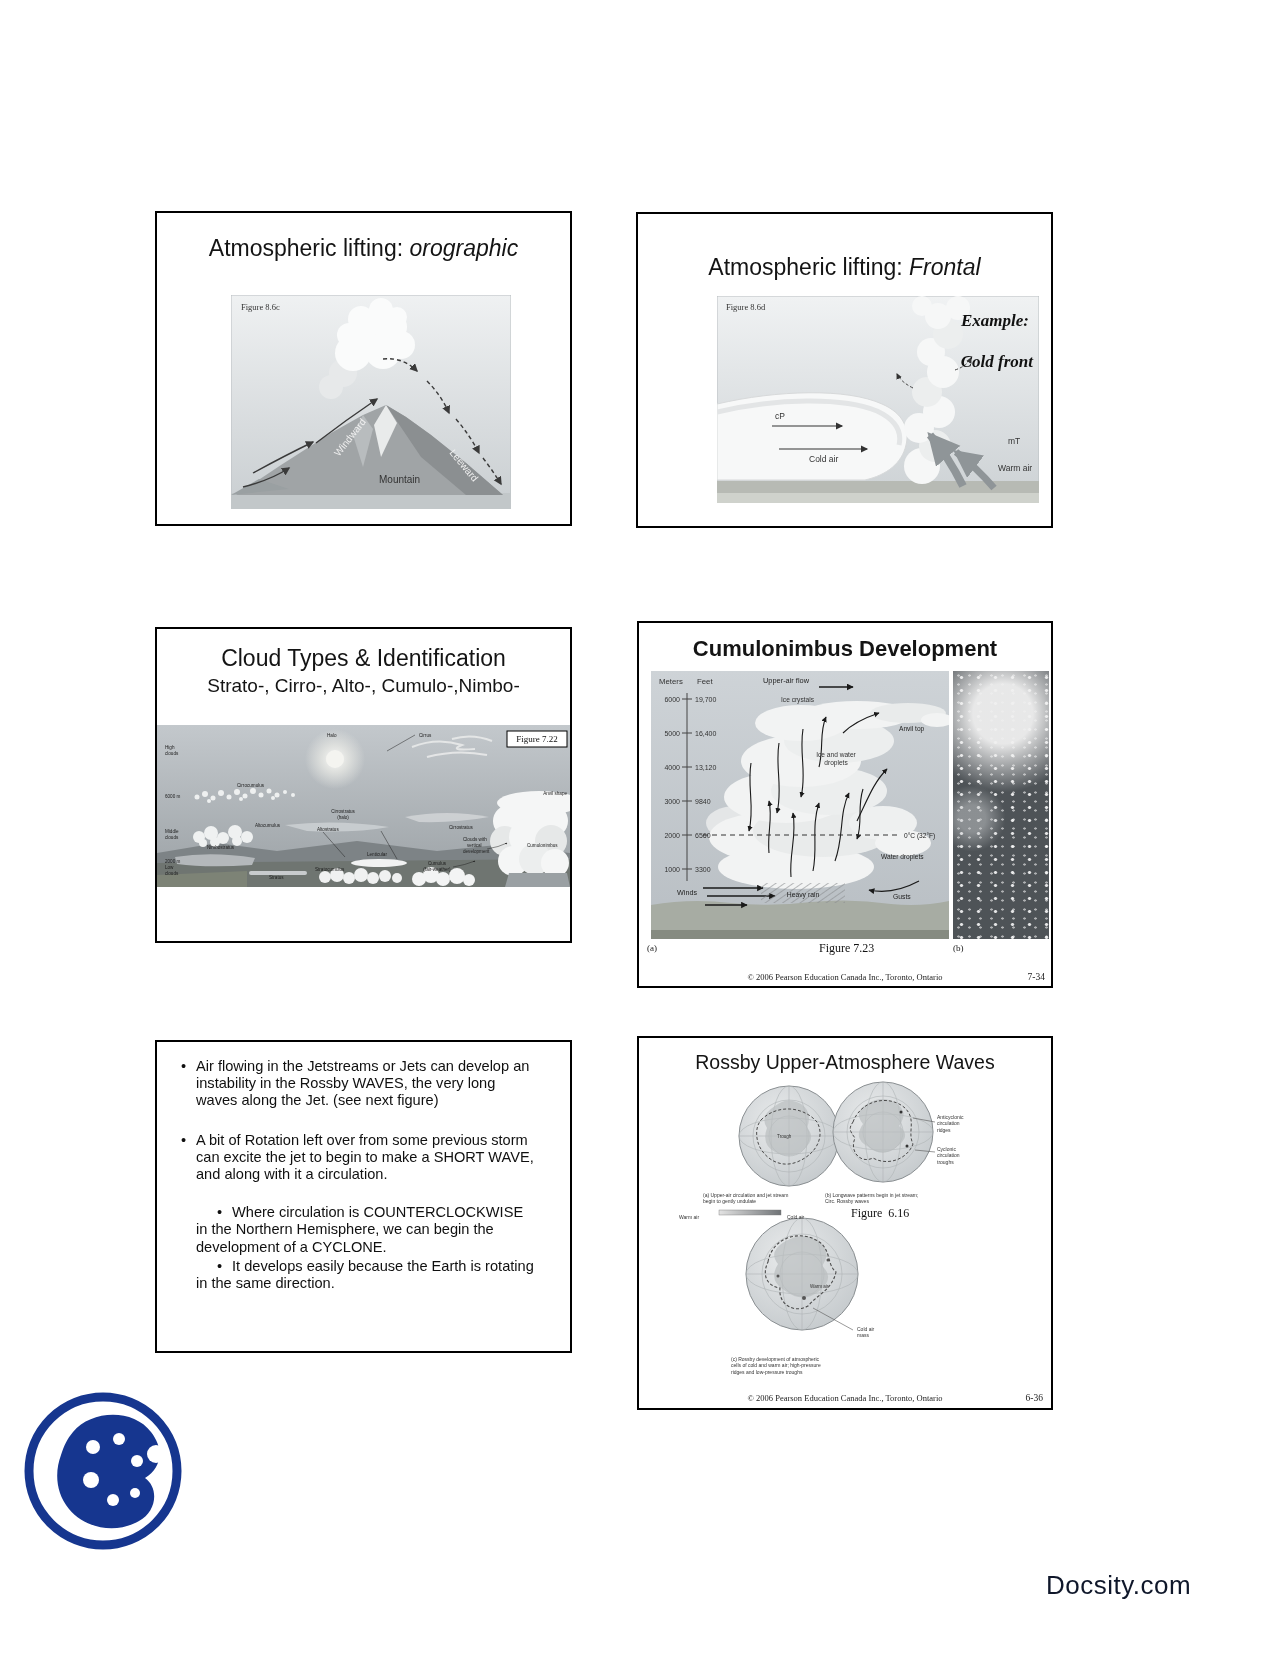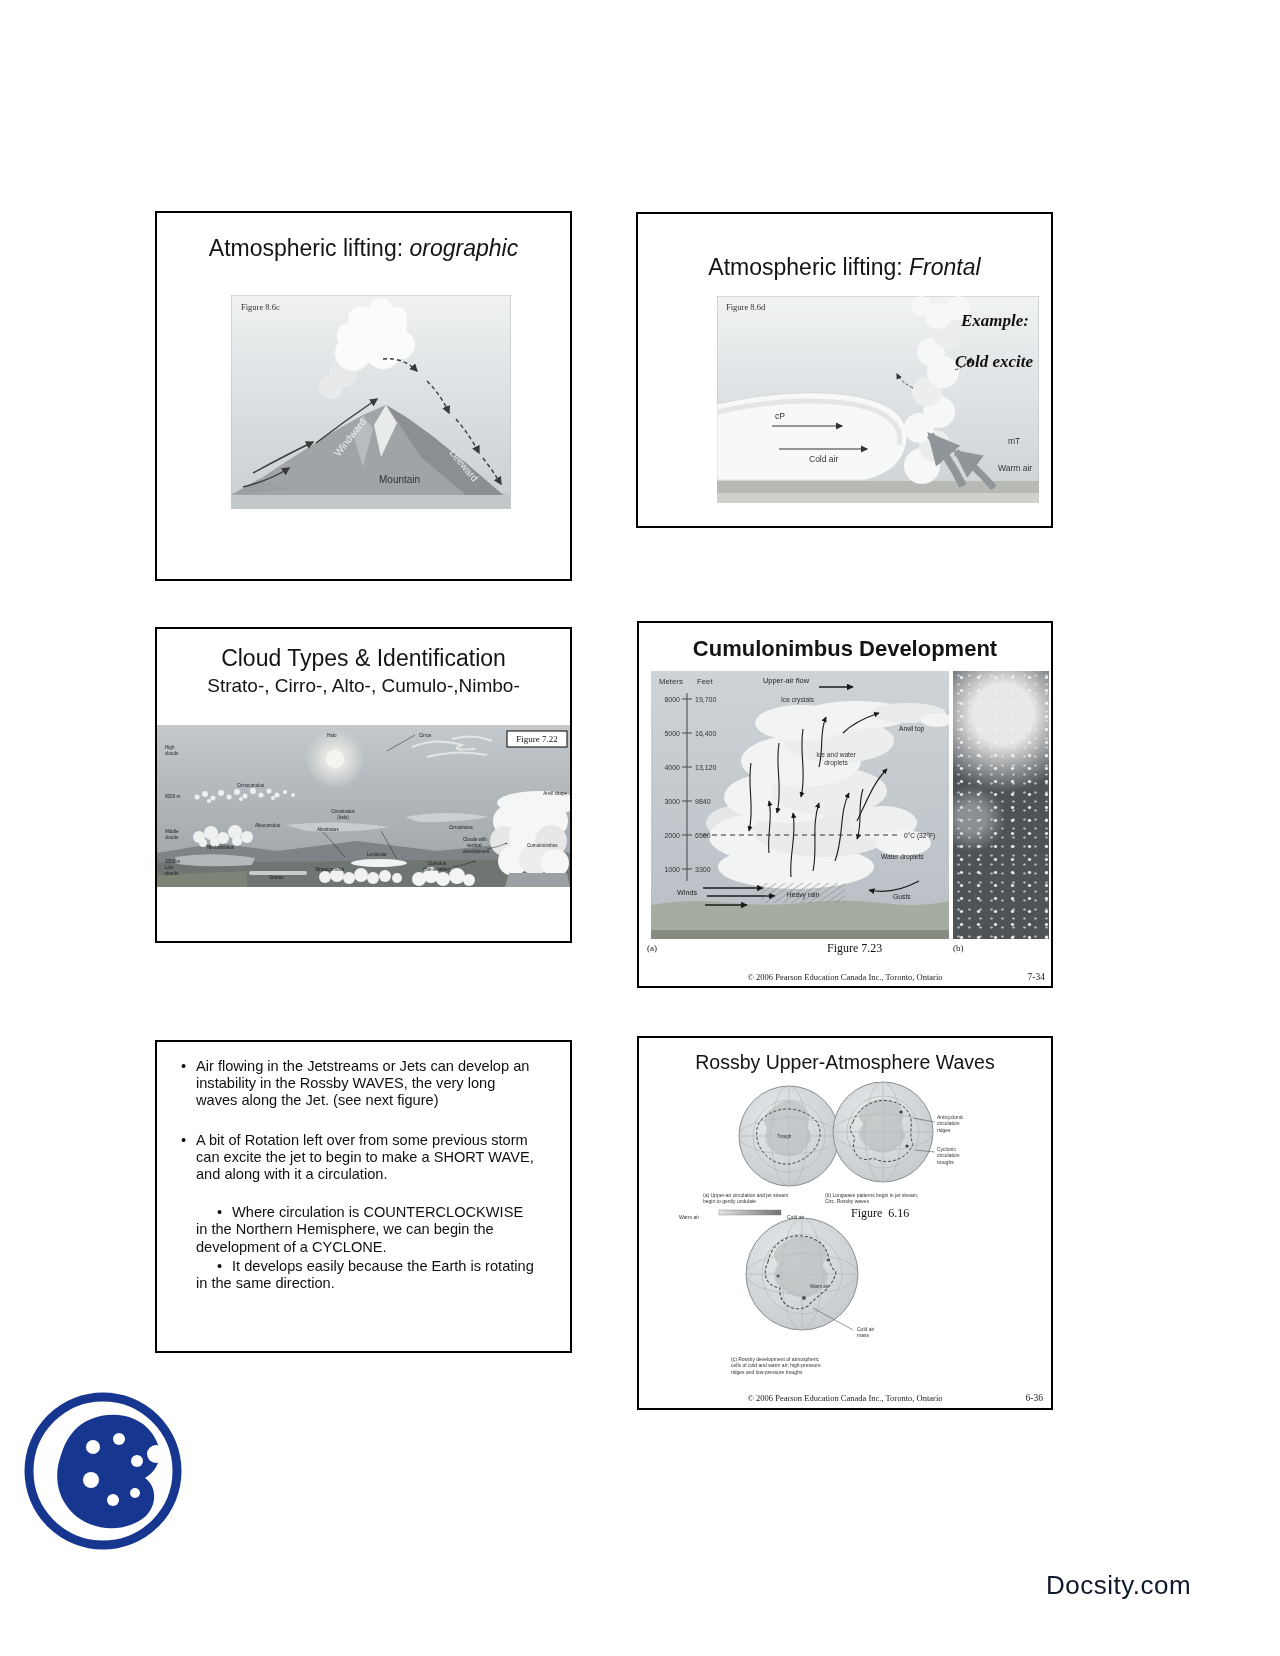--- a/index.html
+++ b/index.html
@@ -7,21 +7,21 @@
   .slide{position:absolute;background:#fff;border:2px solid #000;box-sizing:border-box;}
   .stitle{text-align:center;color:#141414;letter-spacing:0;}
   .stitle em{font-style:italic;}
   .serif{font-family:"Liberation Serif",serif;}
   .pre{white-space:pre-line;}
   .abs{position:absolute;}
   svg text{font-family:"Liberation Sans",sans-serif;}
   svg text.serif{font-family:"Liberation Serif",serif;}
 
   
-  #s1{left:155px;top:211px;width:417px;height:370px;}
+  #s1{left:155px;top:211px;width:417px;height:315px;}
   #s2{left:636px;top:212px;width:417px;height:316px;}
   #s3{left:155px;top:627px;width:417px;height:316px;}
   #s4{left:637px;top:621px;width:416px;height:367px;}
   #s5{left:155px;top:1040px;width:417px;height:313px;}
   #s6{left:637px;top:1036px;width:416px;height:374px;}
 
   #s1 .stitle{margin-top:22px;font-size:23px;}
   #s2 .stitle{margin-top:40px;font-size:23px;}
   #s3 .stitle{margin-top:16px;font-size:23px;}
   #s3 .ssub{text-align:center;font-size:19px;margin-top:3px;color:#141414;}
@@ -157,21 +157,21 @@
     <g stroke="#333" stroke-width="1.2" fill="none">
       <line x1="55" y1="130" x2="125" y2="130" marker-end="url(#ah2)"></line>
       <line x1="62" y1="153" x2="150" y2="153" marker-end="url(#ah2)"></line>
     </g>
     <text x="58" y="123" font-size="8.5" fill="#333">cP</text>
     <text x="92" y="166" font-size="8.5" fill="#333">Cold air</text>
     <text x="291" y="148" font-size="8.5" fill="#333">mT</text>
     <text x="281" y="175" font-size="8.5" fill="#333">Warm air</text>
   </svg>
   <div class="example abs" style="right:22px;top:97px">Example:</div>
-  <div class="example abs" style="right:18px;top:138px">Cold excite</div>
+  <div class="example abs" style="right:18px;top:138px">Cold front</div>
 </div>
 
 <div class="slide" id="s3">
   <div class="stitle">Cloud Types &amp; Identification</div>
   <div class="ssub">Strato-, Cirro-, Alto-, Cumulo-,Nimbo-</div>
   <svg class="abs" style="left:0;top:96px" width="413" height="162" viewBox="0 0 413 162">
     <defs>
       <linearGradient id="sky3" x1="0" y1="0" x2="0" y2="1">
         <stop offset="0" stop-color="#c3c8cc"></stop>
           <stop offset="1" stop-color="#9ba1a5"></stop>
@@ -391,21 +391,21 @@
       <line x1="54" y1="234" x2="96" y2="234" marker-end="url(#ah5)"></line>
     </g>
     <rect x="110" y="212" width="84" height="20" fill="url(#hatch)" opacity="0.75"></rect>
     <text x="152" y="226" font-size="6.8" fill="#222" text-anchor="middle">Heavy rain</text>
     <path d="M268,210 Q242,224 218,219" stroke="#1a1a1a" stroke-width="1.2" fill="none" marker-end="url(#ah5)"></path>
     <text x="242" y="228" font-size="6.8" fill="#222">Gusts</text>
   </svg>
   <div class="satphoto abs" style="left:314px;top:48px;width:96px;height:268px"></div>
   <div class="abs serif" style="left:8px;top:320px;font-size:9px;color:#222">(a)</div>
   <div class="abs serif" style="left:314px;top:320px;font-size:9px;color:#222">(b)</div>
-  <div class="abs figcap" style="left:188px;top:318px">Figure 7.23</div>
+  <div class="abs figcap" style="left:180px;top:318px">Figure 7.23</div>
   <div class="abs footnote" style="left:0;bottom:4px;width:100%;text-align:center">© 2006 Pearson Education Canada Inc., Toronto, Ontario</div>
   <div class="abs pagenum" style="right:6px;bottom:4px">7-34</div>
 </div>
 
 <div class="slide" id="s5">
   <ul class="bullets">
     <li>Air flowing in the Jetstreams or Jets can develop an instability in the Rossby WAVES, the very long waves along the Jet. (see next figure)</li>
     <li>A bit of Rotation left over from some previous storm can excite the jet to begin to make a SHORT WAVE, and along with it a circulation.</li>
     <li class="indent">Where circulation is COUNTERCLOCKWISE in the Northern Hemisphere, we can begin the development of a CYCLONE.</li>
     <li class="indent">It develops easily because the Earth is rotating in the same direction.</li>

